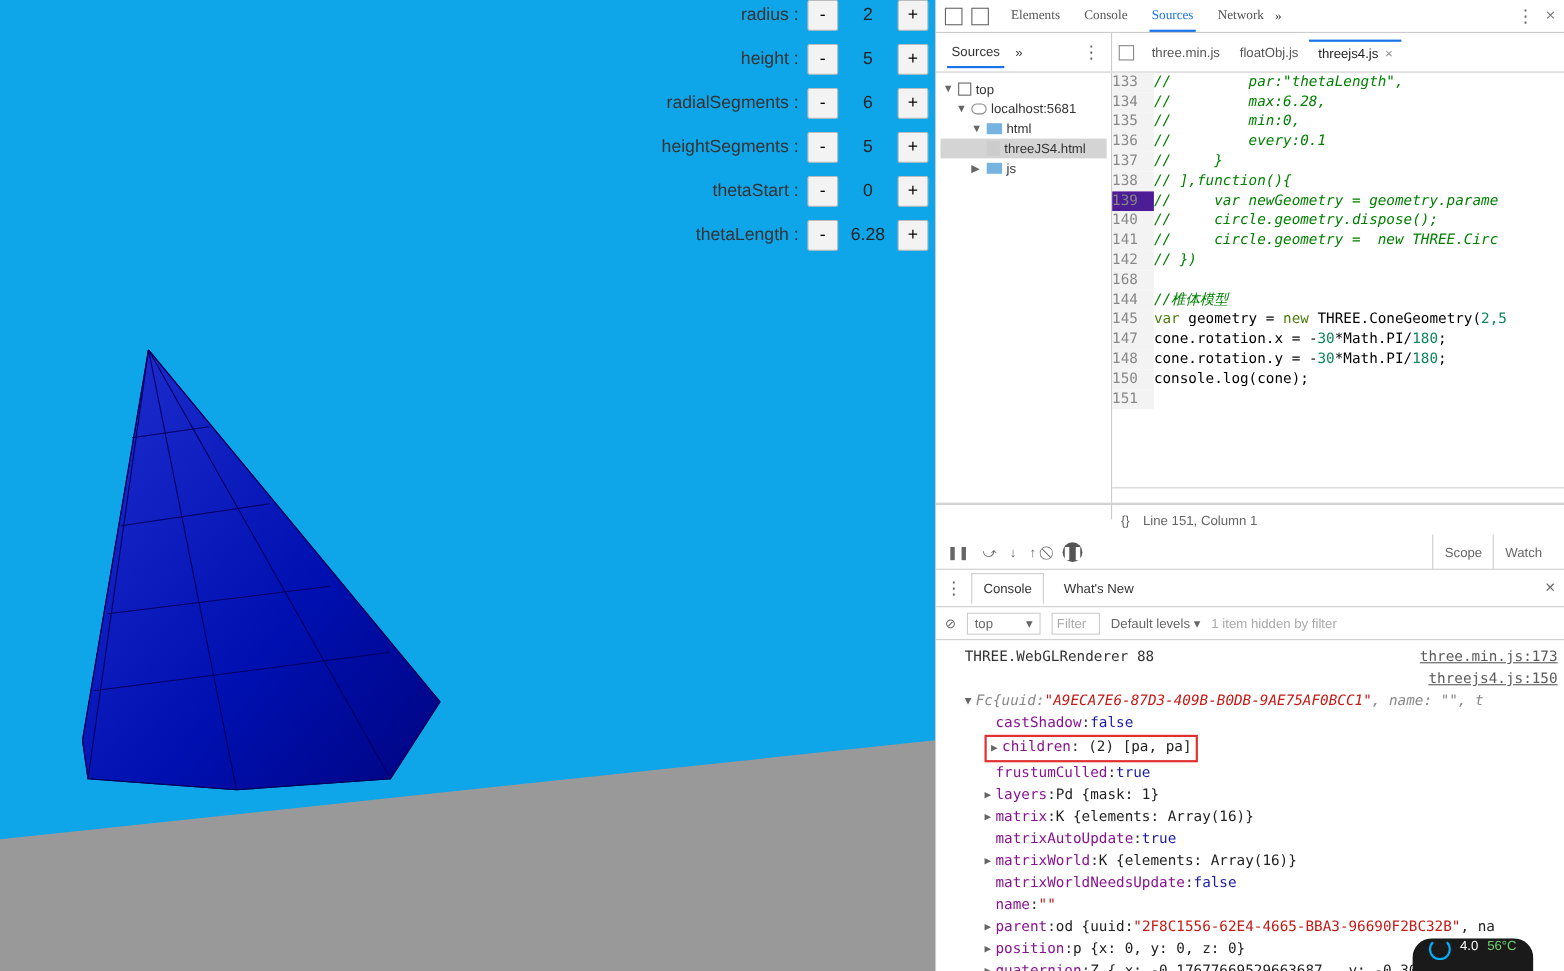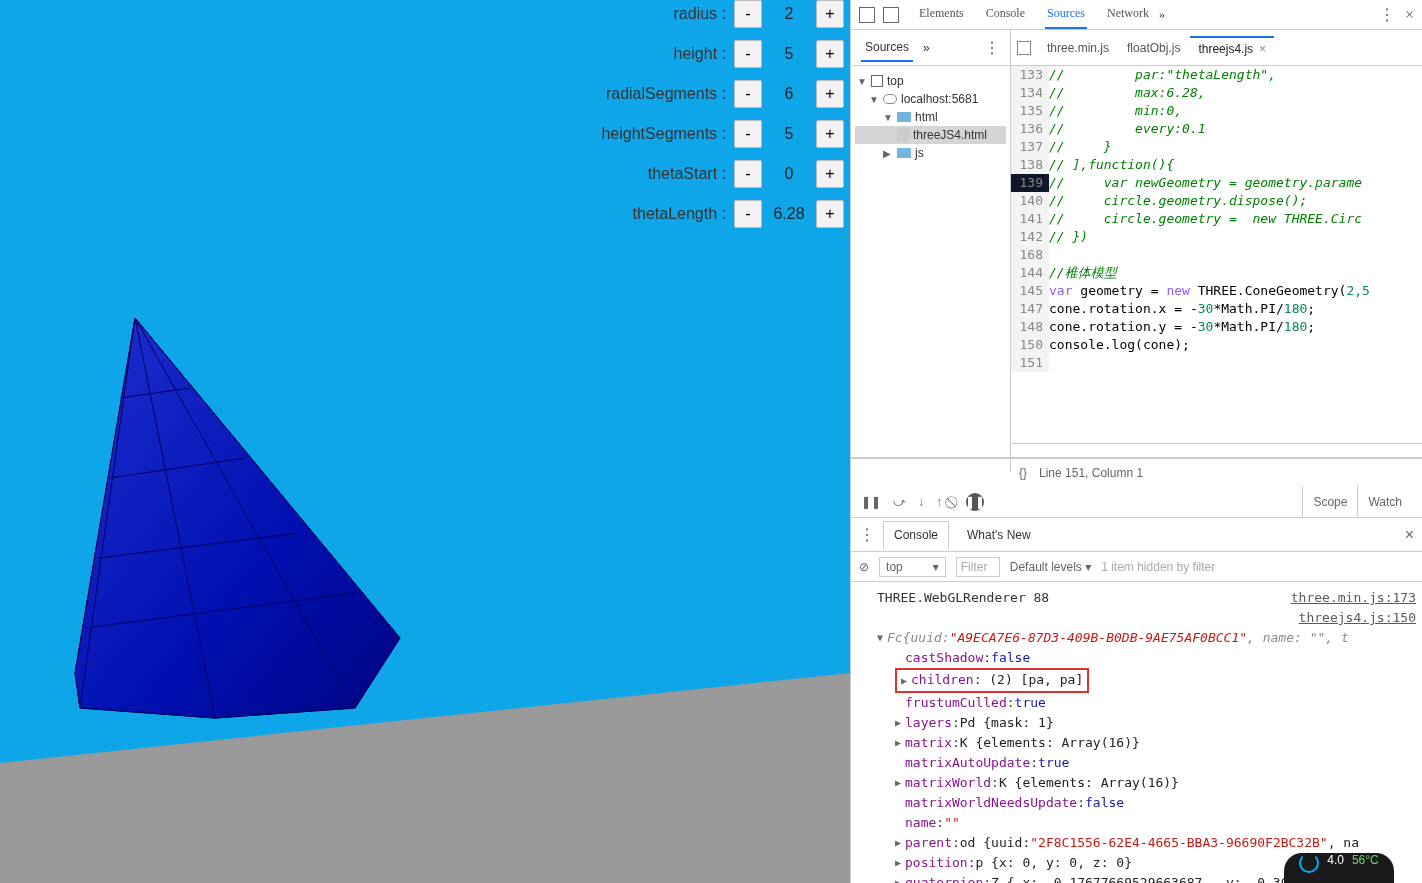--- a/index.html
+++ b/index.html
@@ -37,25 +37,25 @@
 .tree-indent2 { padding-left: 28px; }
 .tree-indent3 { padding-left: 42px; }
 .tree-selected { background: #d4d4d4; }
 .tri { font-size: 10px; color: #666; width: 10px; display: inline-block; }
 .cloud-icon { width: 14px; height: 10px; border: 1px solid #888; border-radius: 6px; display: inline-block; }
 .folder-icon { width: 14px; height: 10px; background: #77b3e0; display: inline-block; }
 .file-icon { width: 12px; height: 14px; background: #ccc; display: inline-block; }
 .code-area { flex: 1; display: flex; flex-direction: column; font-family: Consolas, monospace; font-size: 13px; overflow: hidden; }
 .code-lines { flex: 1; overflow: hidden; }
 .code-row { display: flex; white-space: pre; line-height: 18px; }
-.gutter { width: 38px; text-align: right; color: #888; padding-right: 6px; background: #f3f3f3; flex-shrink: 0; }
-.gutter.hl { background: #0f172a; }
+.gutter { width: 38px; color: #888; padding-right: 6px; background: #f3f3f3; flex-shrink: 0; }
+.gutter.hl { background: #4c1d95; }
 .code { flex: 1; }
 .c-comment { color: #008000; font-style: italic; }
-.c-kw { color: #8b5cf6; }
+.c-kw { color: #4d7c0f; }
 .c-num { color: #098658; }
 .c-black { color: #000; }
 .code-hscroll { height: 14px; border-top: 1px solid #ccc; display: flex; }
 .code-statbar { height: 28px; border-top: 1px solid #ccc; display: flex; align-items: center; gap: 12px; padding: 0 8px; color: #666; }
 .statbar-left-sb { width: 160px; height: 14px; border-right: 1px solid #ccc; border-top: 1px solid #ccc; }
 .debugger-bar { height: 32px; border-bottom: 1px solid #ccc; display: flex; align-items: center; gap: 12px; padding: 0 10px; color: #666; }
 .scope-panel { border-left: 1px solid #ccc; margin-left: auto; height: 100%; display: flex; align-items: center; }
 .scope-tab { padding: 0 10px; height: 100%; display: flex; align-items: center; border-right: 1px solid #ccc; }
 .bottom-tabs { height: 34px; border-bottom: 1px solid #ccc; display: flex; align-items: center; gap: 8px; padding: 0 8px; }
 .b-tab { padding: 6px 10px; cursor: pointer; }

